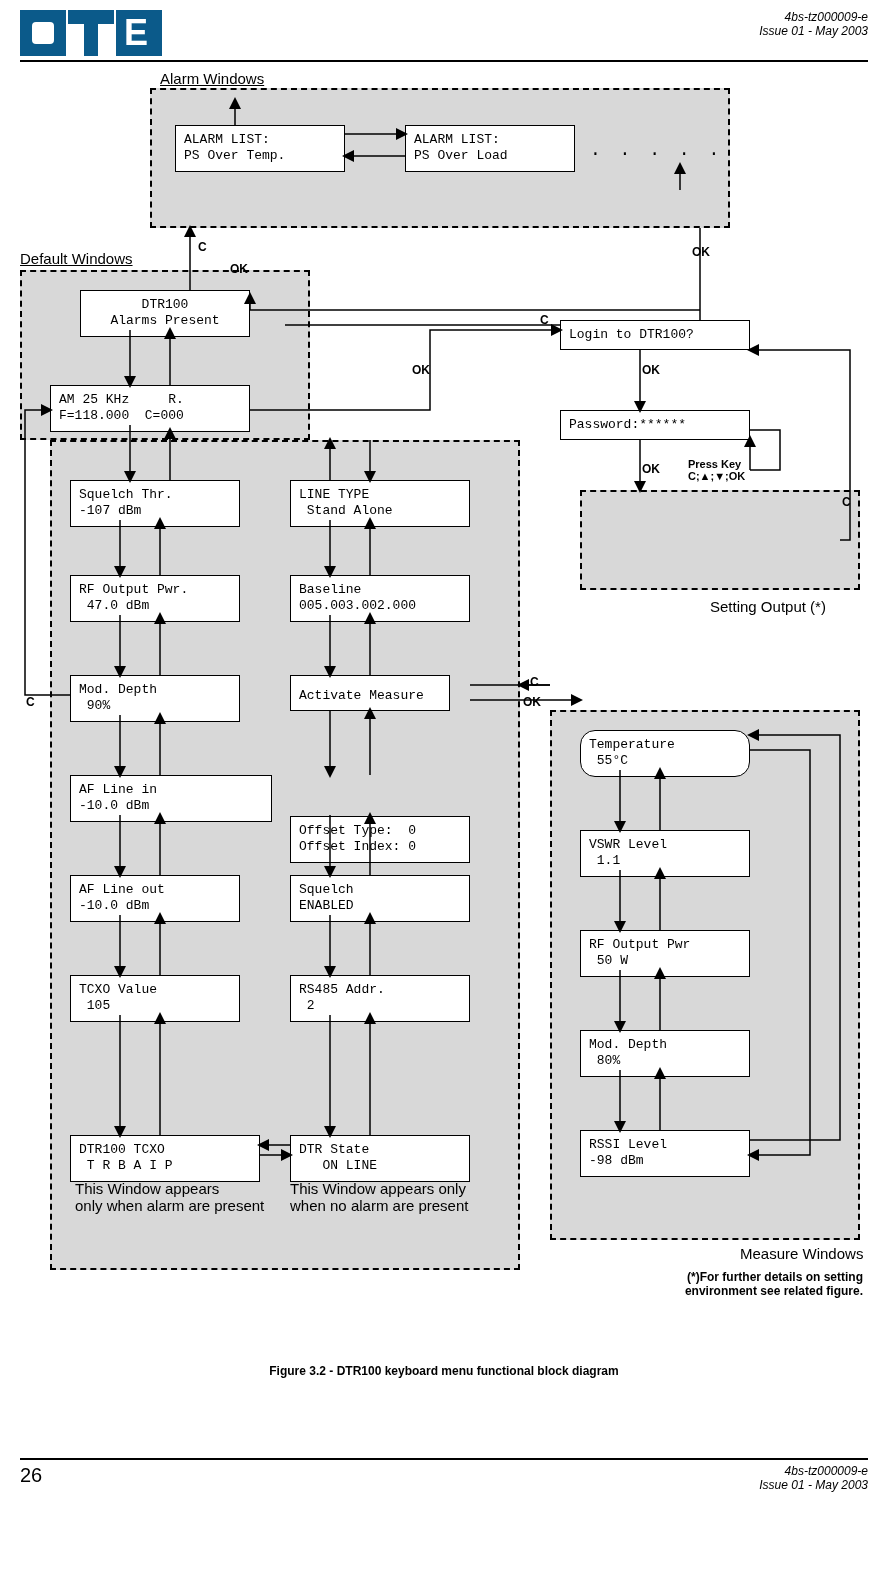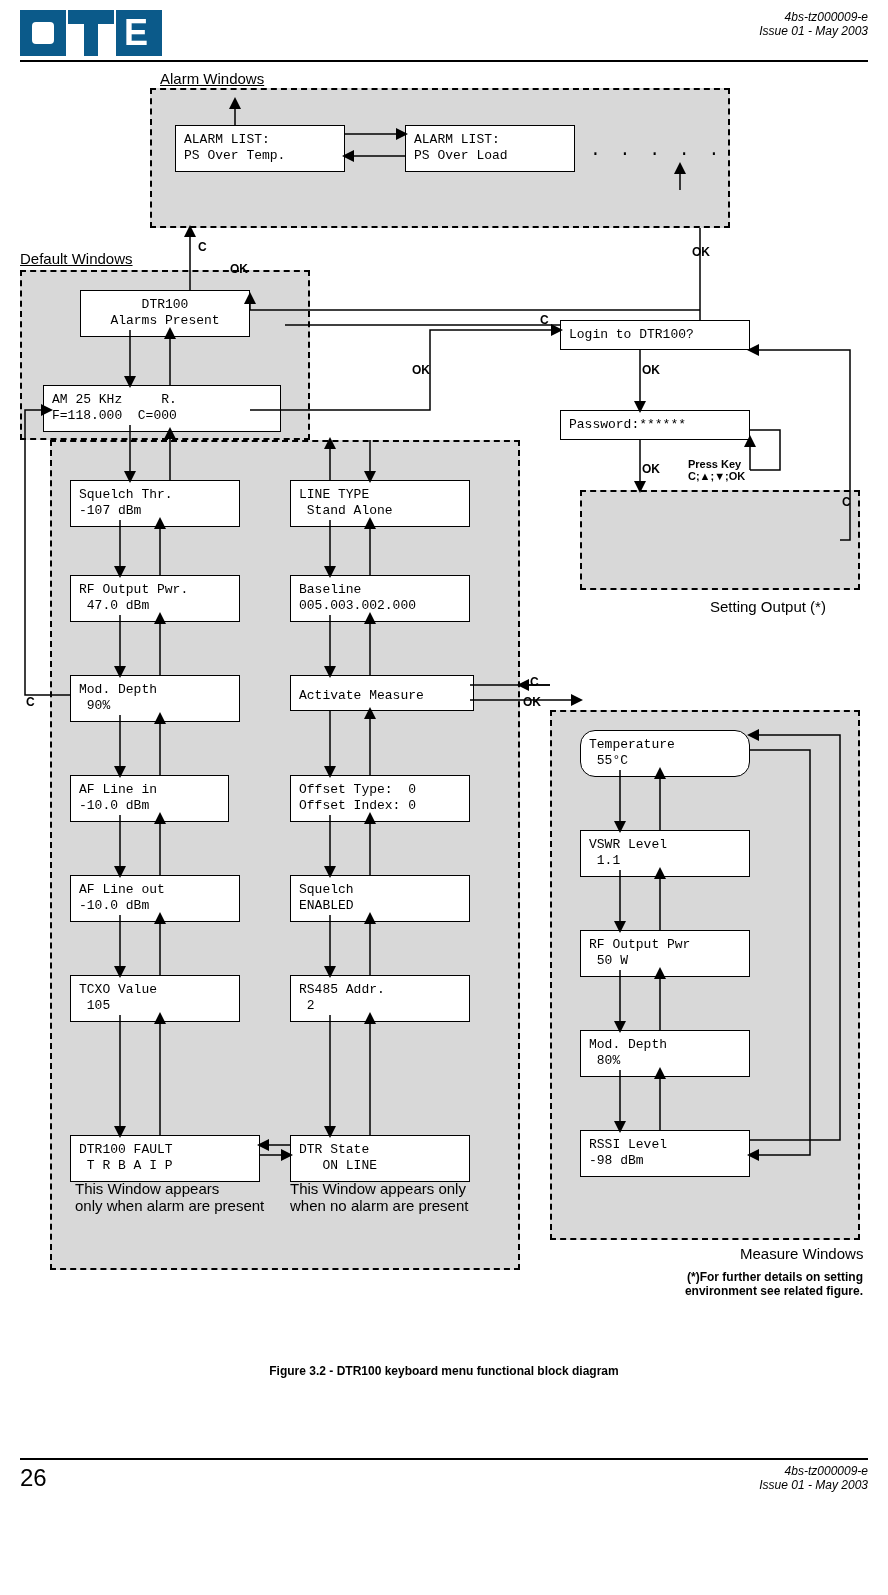--- a/index.html
+++ b/index.html
@@ -26,21 +26,21 @@
   .note { position:absolute; font-size:15px; font-family:Arial; }
   .lbl { position:absolute; font-size:12px; font-weight:700; }
   .dots { position:absolute; font-family:"Courier New",monospace; font-size:18px; letter-spacing:4px; }
 
   svg.wires { position:absolute; left:0; top:0; pointer-events:none; }
 
   .caption { text-align:center; font-weight:700; font-size:12px; margin-top:14px; }
   .footnote { position:absolute; right:5px; font-size:12px; font-weight:700; text-align:right; }
 
   .footer { border-top:2px solid #000; margin-top:80px; display:flex; justify-content:space-between; padding-top:4px; }
-  .pageno { font-size:24px;text-align:right; }
+  .pageno { font-size:20px;text-align:right; }
   .footer-right { text-align:right; font-style:italic; font-size:12px; }
 </style>
 </head>
 <body>
 
 <div class="page">
   <div class="header">
     <div class="logo">
       <div class="logo-o"></div>
         <div class="logo-t"></div>
@@ -69,49 +69,49 @@
     <div class="region-title" style="left:720px; top:1175px; text-decoration:none;">Measure Windows</div>
 
     <div class="box" style="left:155px; top:55px;  width:170px;">ALARM LIST:
 PS Over Temp.</div>
     <div class="box" style="left:385px; top:55px;  width:170px;">ALARM LIST:
 PS Over Load</div>
     <div class="dots" style="left:570px; top:70px;">. . . . .</div>
 
     <div class="box" style="left:60px;  top:220px; width:170px; text-align:center;">DTR100
 Alarms Present</div>
-    <div class="box" style="left:23px;  top:315px; width:238px;">AM 25 KHz     R.
+    <div class="box" style="left:30px;  top:315px; width:200px;">AM 25 KHz     R.
 F=118.000  C=000</div>
 
     <div class="box" style="left:540px; top:250px; width:190px;">Login to DTR100?</div>
     <div class="box" style="left:540px; top:340px; width:190px;">Password:******</div>
 
     <div class="box" style="left:50px;  top:410px; width:170px;">Squelch Thr.
 -107 dBm</div>
     <div class="box" style="left:50px;  top:505px; width:170px;">RF Output Pwr.
  47.0 dBm</div>
     <div class="box" style="left:50px;  top:605px; width:170px;">Mod. Depth
  90%</div>
-    <div class="box" style="left:50px;  top:705px; width:159px;">AF Line in
+    <div class="box" style="left:50px;  top:705px; width:202px;">AF Line in
 -10.0 dBm</div>
     <div class="box" style="left:50px;  top:805px; width:170px;">AF Line out
 -10.0 dBm</div>
     <div class="box" style="left:50px;  top:905px; width:170px;">TCXO Value
  105</div>
-    <div class="box" style="left:50px;  top:1065px;width:190px;">DTR100 FAULT
+    <div class="box" style="left:50px;  top:1065px;width:190px;">DTR100 TCXO
  T R B A I P</div>
     <div class="note" style="left:55px; top:1110px; white-space:pre;">This Window appears
 only when alarm are present</div>
 
     <div class="box" style="left:270px; top:410px; width:180px;">LINE TYPE
  Stand Alone</div>
     <div class="box" style="left:270px; top:505px; width:180px;">Baseline
 005.003.002.000</div>
-    <div class="box" style="left:270px; top:605px; width:184px; padding-top:12px; ">Activate Measure</div>
-    <div class="box" style="left:270px; top:705px; width:180px;">Offset Type:  0
+    <div class="box" style="left:270px; top:605px; width:160px; padding-top:12px; ">Activate Measure</div>
+    <div class="box" style="left:270px; top:746px; width:180px;">Offset Type:  0
 Offset Index: 0</div>
     <div class="box" style="left:270px; top:805px; width:180px;">Squelch
 ENABLED</div>
     <div class="box" style="left:270px; top:905px; width:180px;">RS485 Addr.
  2</div>
     <div class="box" style="left:270px; top:1065px;width:180px;">DTR State
    ON LINE</div>
     <div class="note" style="left:270px; top:1110px; white-space:pre;">This Window appears only
 when no alarm are present</div>
 

